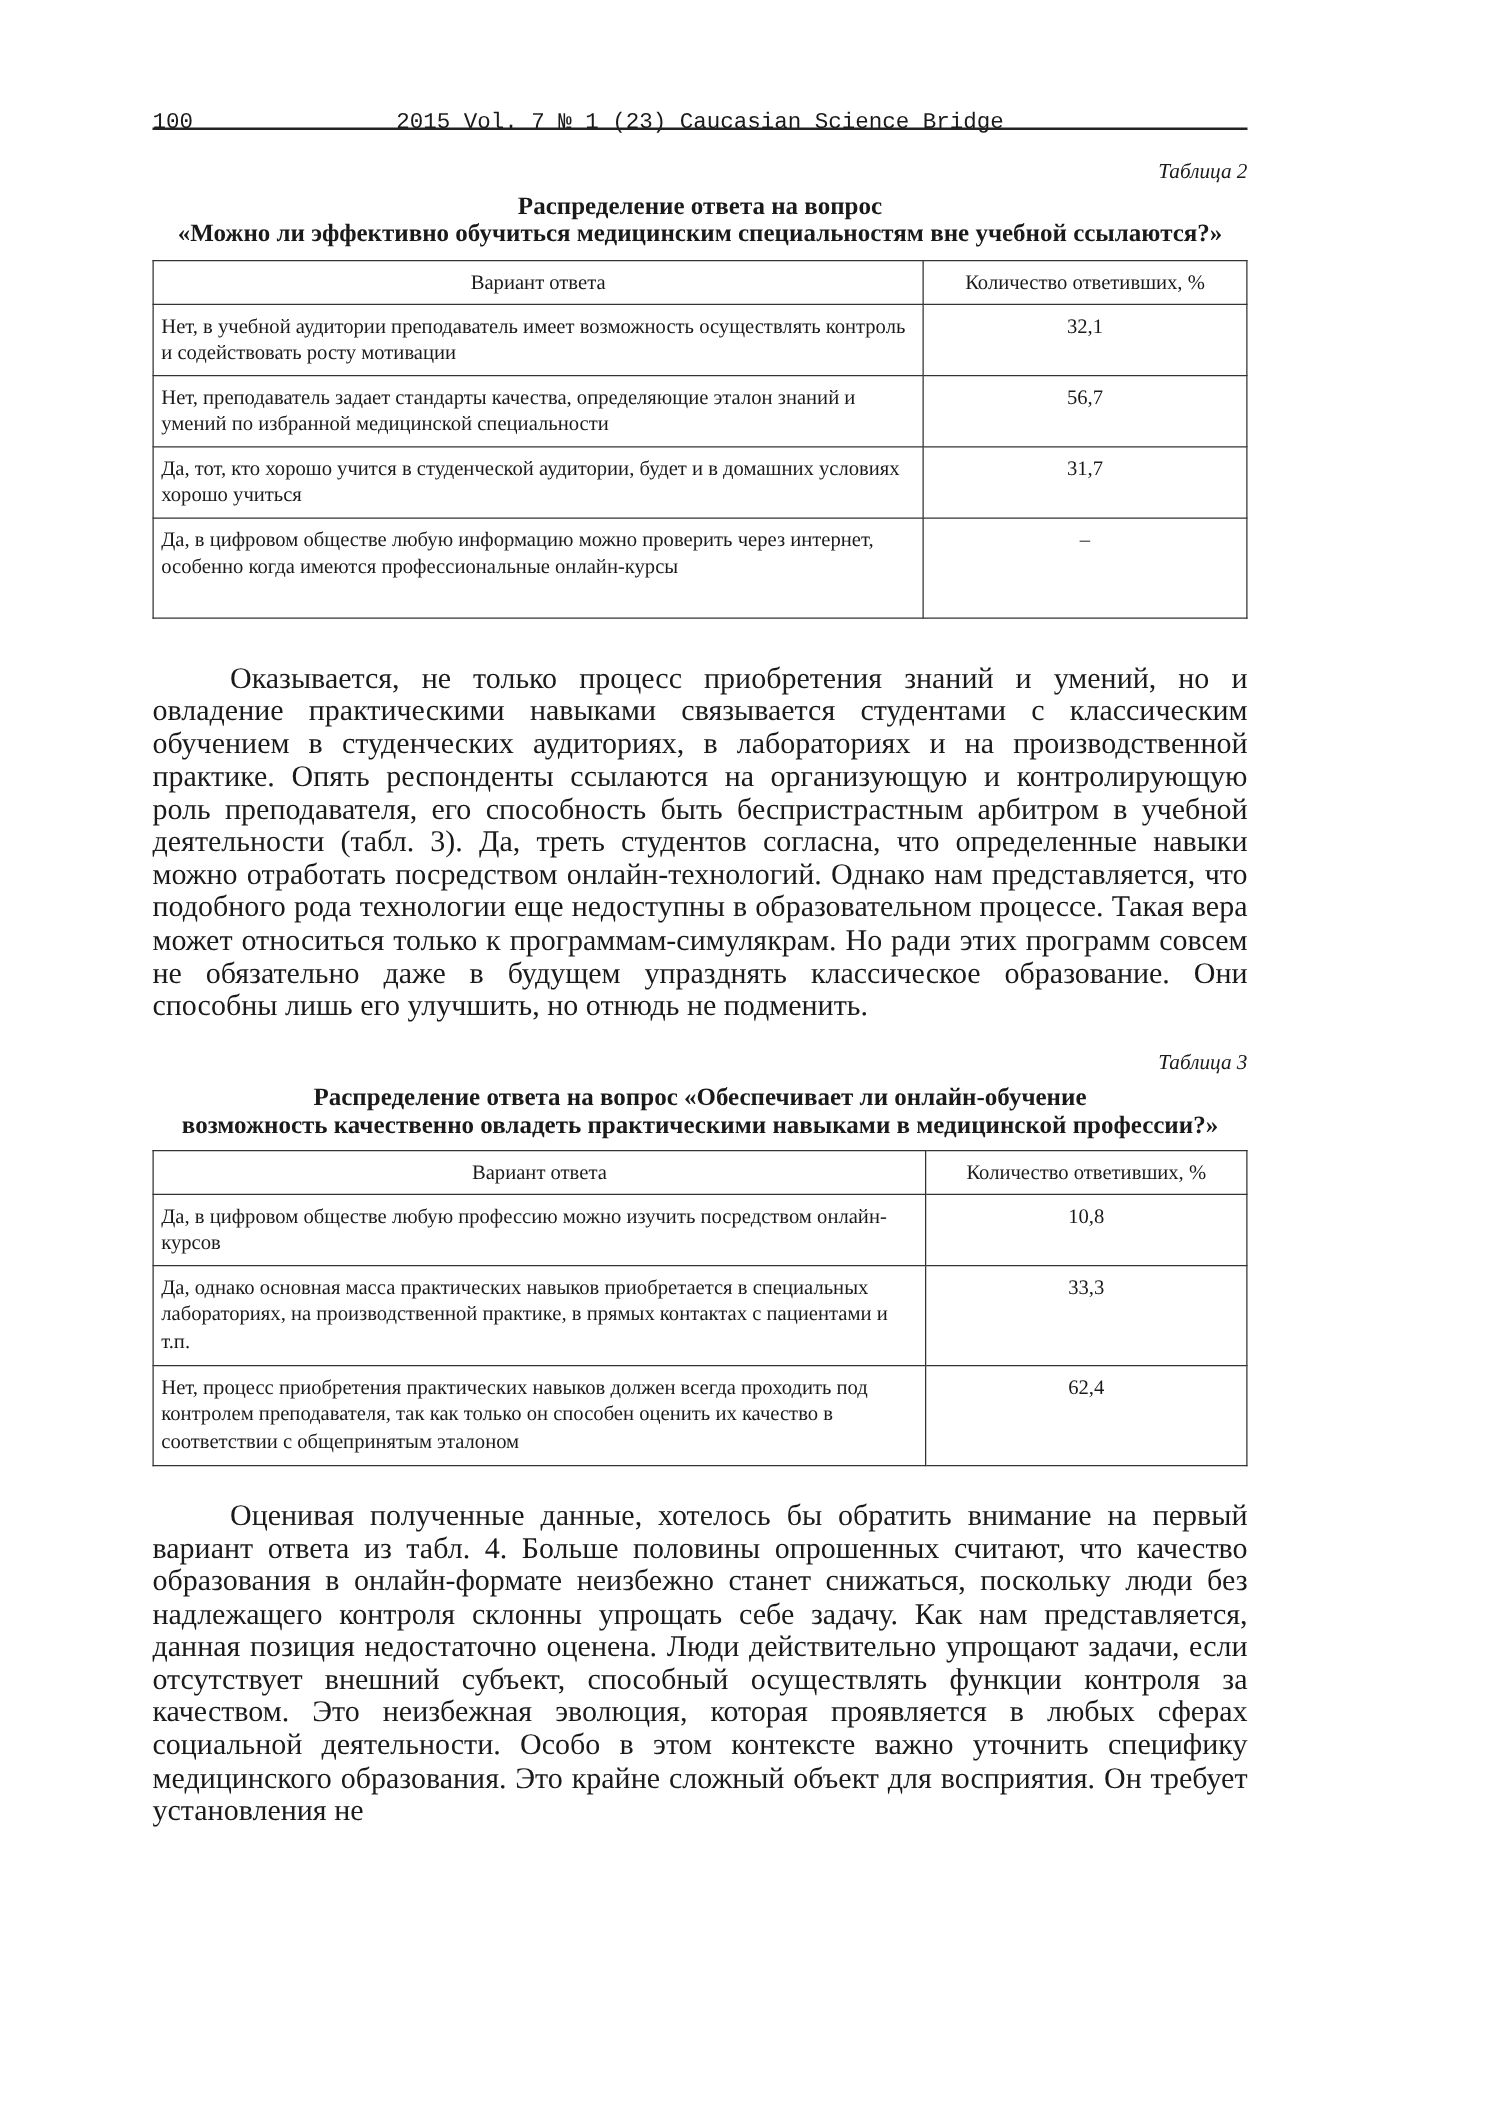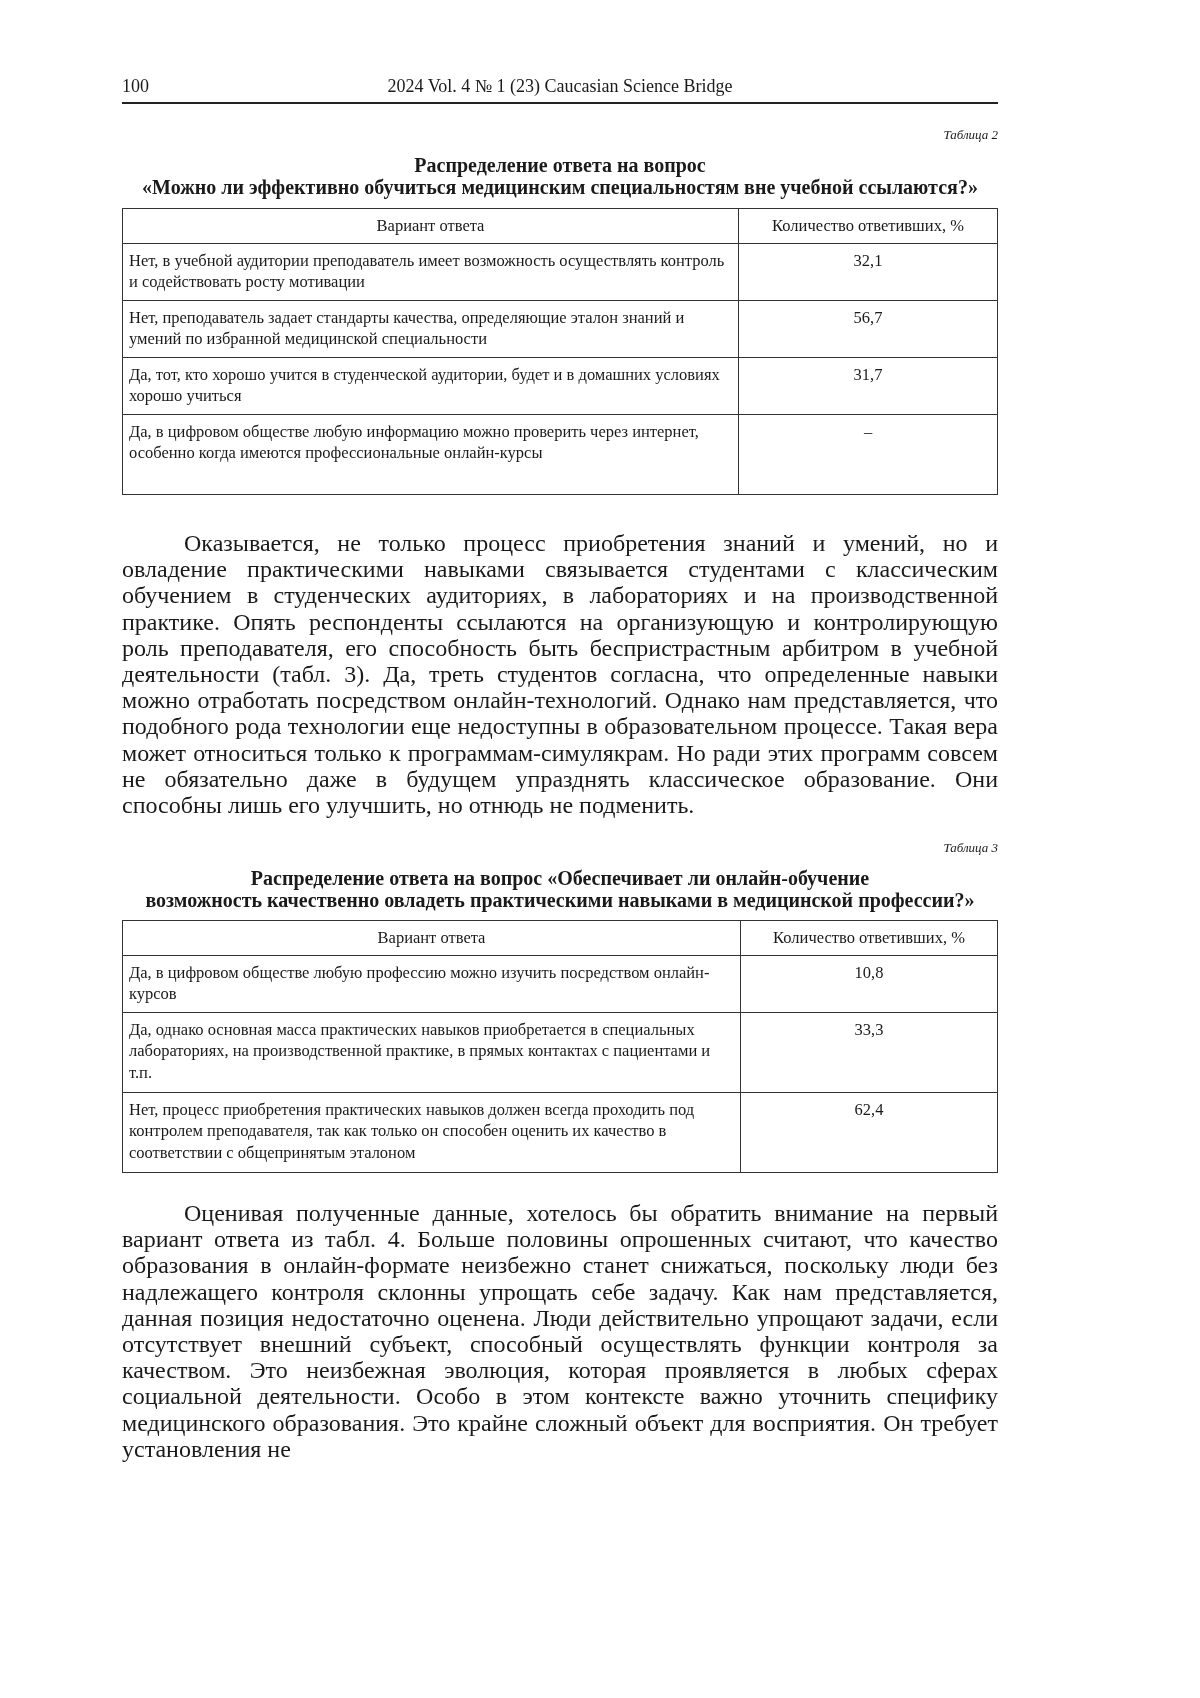--- a/index.html
+++ b/index.html
@@ -1,40 +1,40 @@
 <!DOCTYPE html>
 <html><head>
 <meta charset="utf-8">
 <style>
   html, body { margin: 0; padding: 0; background: #ffffff; }
   body { width: 1200px; height: 1698px; position: relative; overflow: hidden; color: #1a1a1a;
          font-family: "Liberation Serif", "DejaVu Serif", serif; }
   .page { position: absolute; left: 122px; top: 0; width: 876px; }
-  .header { position: absolute; top: 76px; left: 0; width: 876px; height: 28px; font-size: 18px; }
+  .header { position: absolute; top: 88px; left: 0; width: 876px; height: 28px; font-size: 18px; font-family: Liberation Mono, monospace; }
   .header .pnum { position: absolute; left: 0; top: 0; }
   .header .jtitle { position: absolute; left: 0; width: 876px; text-align: center; top: 0; }
   .header-rule { position: absolute; top: 102px; left: 0; width: 876px; border-top: 2px solid #222; }
-  .tlabel { position: absolute; right: 0; font-style: italic; font-size: 13px; }
+  .tlabel { position: absolute; right: 0; font-style: italic; font-size: 17px; }
   .tcaption { position: absolute; left: 0; width: 876px; text-align: center; font-weight: bold; font-size: 20px; line-height: 22px; }
   table.dt { position: absolute; left: 0; width: 876px; border-collapse: collapse; font-size: 16.5px; line-height: 21.5px; }
   table.dt th, table.dt td { border: 1.5px solid #333; vertical-align: top; padding: 6px 6px 4px 6px; }
   table.dt th { font-weight: normal; text-align: center; padding: 6px 6px 6px 6px; }
   table.dt td.val { text-align: center; }
   table.dt col.c1 { width: 616px; }
   .para { position: absolute; left: 0; width: 876px; font-size: 24px; line-height: 26.2px; text-align: justify; }
   .para p { margin: 0; text-indent: 62px; }
 </style>
 </head>
 <body>
 
 <div class="page">
 
   <div class="header">
     <span class="pnum">100</span>
-    <span class="jtitle">2024 Vol. 4 № 1 (23) Caucasian Science Bridge</span>
+    <span class="jtitle">2015 Vol. 7 № 1 (23) Caucasian Science Bridge</span>
   </div>
   <div class="header-rule"></div>
 
   <div class="tlabel" style="top:127px;">Таблица 2</div>
   <div class="tcaption" style="top:154px;">
     <div>Распределение ответа на вопрос</div>
     <div>«Можно ли эффективно обучиться медицинским специальностям вне учебной ссылаются?»</div>
   </div>
   <table class="dt" style="top:208px;">
     <colgroup>

